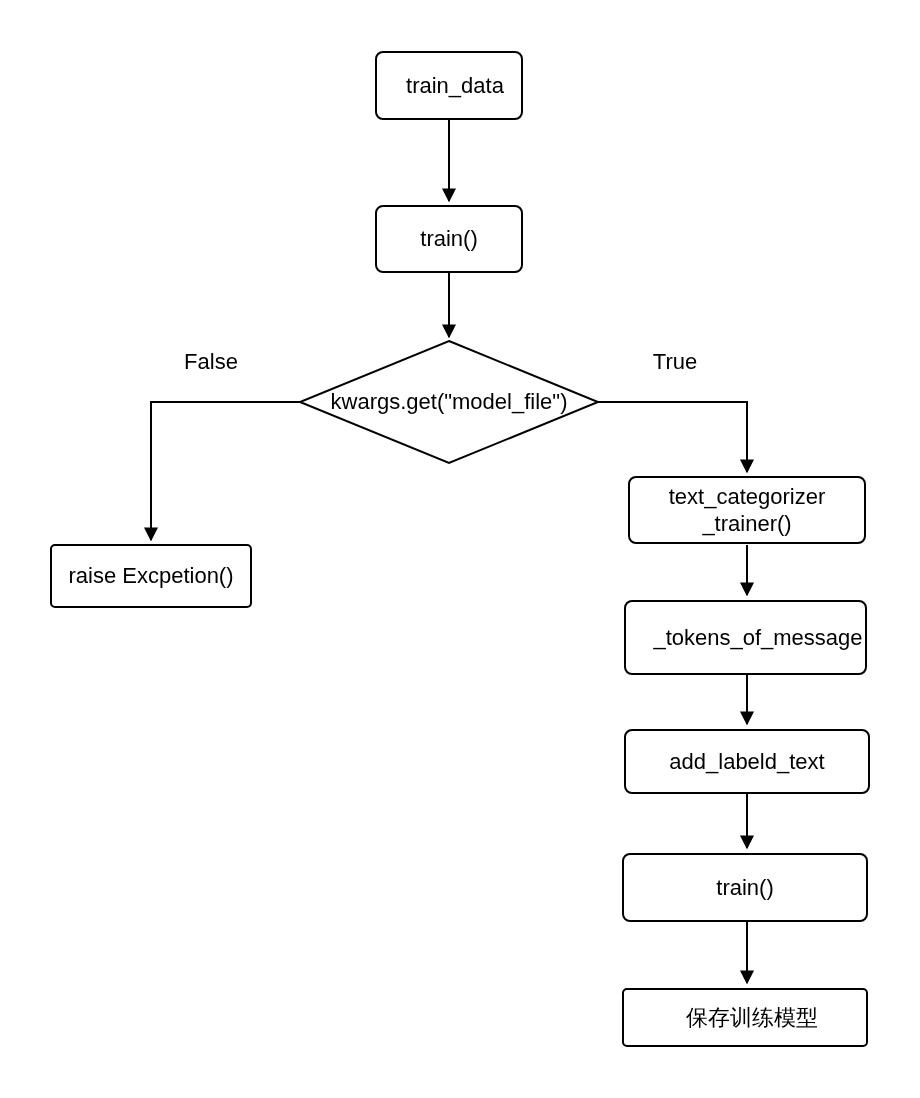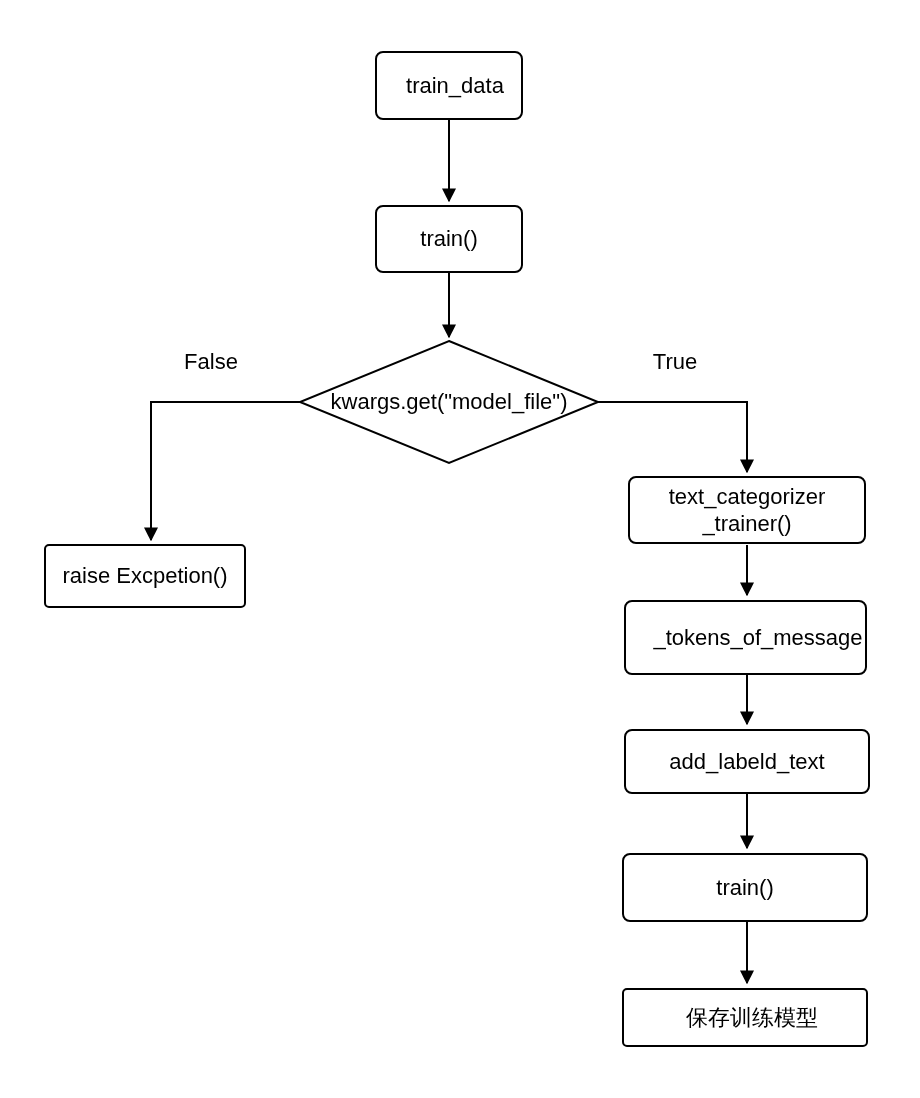--- a/index.html
+++ b/index.html
@@ -94,21 +94,21 @@
     <span>kwargs.get("model_file")</span>
   </div>
 
   <div class="branch-label" style="left:171px; top:349px; width:80px;">
     <span>False</span>
   </div>
   <div class="branch-label" style="left:635px; top:349px; width:80px;">
     <span>True</span>
   </div>
 
-  <div class="node sharp" style="left:44px; top:544px; width:202px; height:64px;">
+  <div class="node sharp" style="left:50px; top:544px; width:202px; height:64px;">
     <span>raise Excpetion()</span>
   </div>
 
   <div class="node" style="left:628px; top:476px; width:238px; height:68px;">
     <span>text_categorizer</span>
     <span>_trainer()</span>
   </div>
 
   <div class="node" style="left:624px; top:600px; width:243px; height:75px;padding-left:25px;">
     <span>_tokens_of_message</span>

